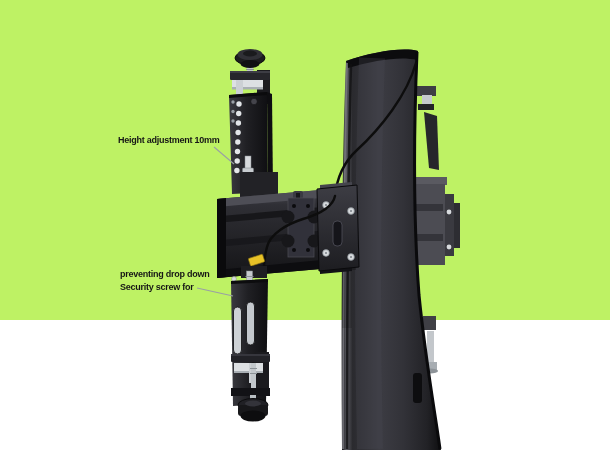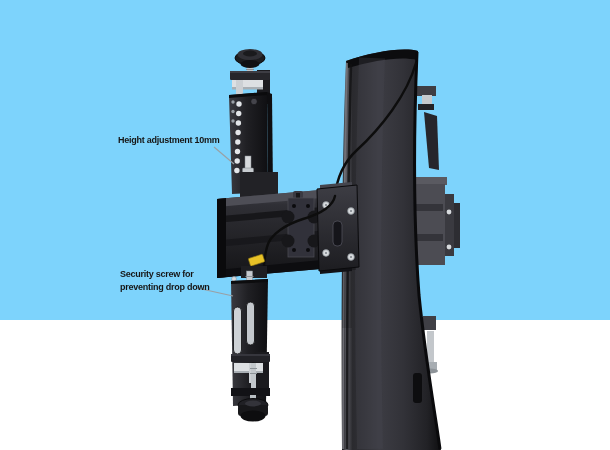--- a/index.html
+++ b/index.html
@@ -1,17 +1,17 @@
 <!DOCTYPE html>
 <html><head>
 <meta charset="utf-8">
 <style>
   html,body{margin:0;padding:0;}
   body{width:610px;height:450px;overflow:hidden;background:#fff;}
-  .stage{position:relative;width:610px;height:320px;background:#7dd3fc;font-family:"Liberation Sans",sans-serif;}
+  .stage{position:relative;width:610px;height:320px;background:#bef264;font-family:"Liberation Sans",sans-serif;}
   .stage svg{position:absolute;left:0;top:0;}
   .annotation{
     position:absolute;
     font:700 9px/13px "Liberation Sans",sans-serif;
     letter-spacing:-0.25px;
     color:#161616;
     white-space:nowrap;
   }
   .annotation span{display:block;}
 </style>
@@ -209,17 +209,17 @@
       <ellipse cx="253" cy="403.5" rx="8" ry="3" fill="#33333a"></ellipse>
     </g>
 
     <line x1="214" y1="147" x2="234" y2="164" stroke="#9aa0a4" stroke-width="1.1"></line>
     <line x1="197" y1="288" x2="233" y2="296" stroke="#9aa0a4" stroke-width="1.1"></line>
   </svg>
 
   <div class="annotation" style="left:118px;top:134px">Height adjustment 10mm</div>
 
   <div class="annotation" style="left:120px;top:268px">
+    <span>preventing drop down</span>
     <span>Security screw for</span>
-    <span>preventing drop down</span>
   </div>
 
 </div>
 
 </body></html>

